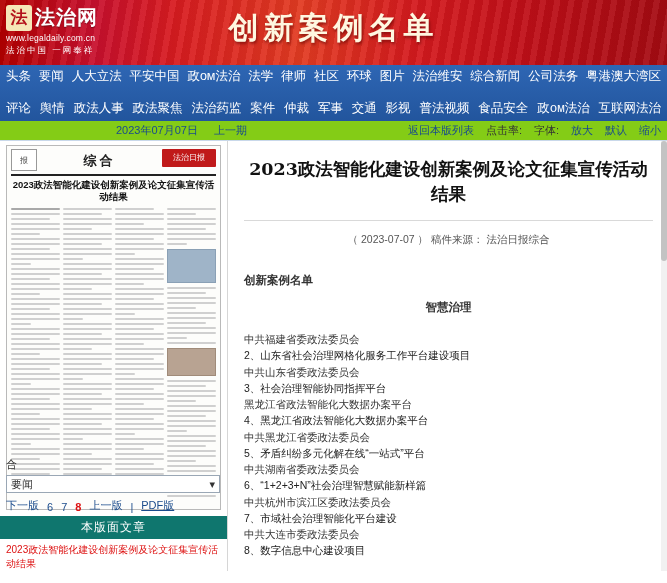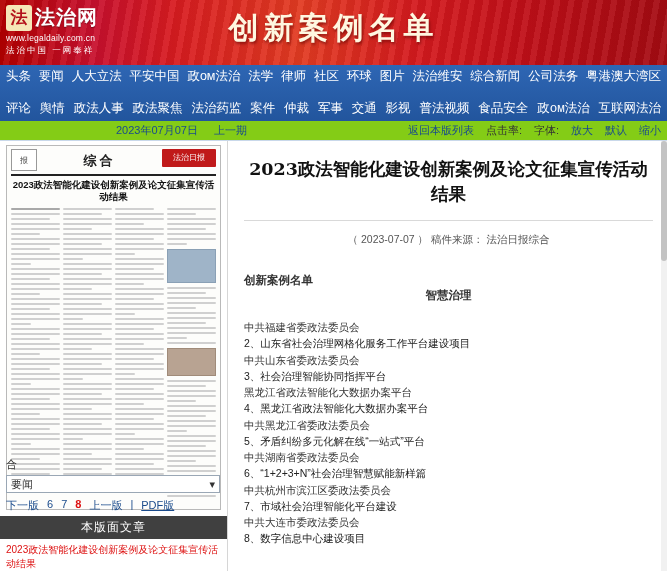--- a/index.html
+++ b/index.html
@@ -122,41 +122,41 @@
   .photo2 { height: 28px; background: #b8a392; margin: 4px 0; border: 1px solid #a08b79; }
 
   .left-foot { position: absolute; left: 0; right: 0; bottom: 0; }
   .lf-label { font-size: 11px; color: #333; padding: 1px 6px; }
   .lf-select {
     margin: 2px 6px; width: 214px; height: 18px; font-size: 11px;
     border: 1px solid #9aa7b5; background: #fff; display: flex; align-items: center;
     justify-content: space-between; padding: 0 4px; color: #333;
   }
   .lf-pager {
-    font-size: 11px; color: #1a4b8c; padding: 3px 6px; display: flex; gap: 8px; align-items: flex-start;
+    font-size: 11px; color: #1a4b8c; padding: 3px 6px; display: flex; gap: 8px; align-items: flex-end;
   }
   .lf-pager .cur { color: #d11; font-weight: bold; }
   .lf-pager .pdf { color: #1a4b8c; text-decoration: underline; }
   .lf-bar {
-    background: #404040; color: #fff; font-size: 12px; text-align: center;
+    background: #0f766e; color: #fff; font-size: 12px; text-align: center;
     padding: 3px 0; letter-spacing: 1px;
   }
   .lf-article { font-size: 10px; color: #d11; padding: 4px 6px 0 6px; line-height: 1.4; }
 
   
   .right-col { flex: 1; padding: 10px 14px 0 16px; position: relative; overflow: hidden; }
   .art-title {
     font-family: "DejaVu Serif", "Liberation Serif", serif;
     font-size: 17.5px; font-weight: bold; color: #111; text-align: center;
     line-height: 1.4; margin: 6px 0 0 0;
   }
   .art-rule { height: 1px; background: #d9d9d9; margin: 14px 0 0 0; }
   .art-meta { text-align: center; font-size: 10.5px; color: #555; margin-top: 12px; }
   .art-sub1 { text-align: left; font-size: 11.5px; color: #333; margin-top: 26px; font-weight: bold; }
-  .art-sub2 { text-align: center; font-size: 11.5px; color: #333; font-weight: bold; }
+  .art-sub2 { text-align: center; font-size: 11.5px; color: #333; margin-top: 12px; font-weight: bold; }
   .art-list { margin-top: 16px; font-size: 10.5px; color: #222; line-height: 1.55; }
   .art-list .item { white-space: nowrap; overflow: hidden; text-overflow: ellipsis; }
   .art-list .org { color: #333; }
 
   
   .scroll-track {
     position: absolute; right: 0; top: 0; width: 6px; bottom: 0; background: #f1f1f1;
   }
   .scroll-thumb {
     position: absolute; right: 0; top: 0; width: 6px; height: 120px; background: #c3c3c3; border-radius: 3px;

